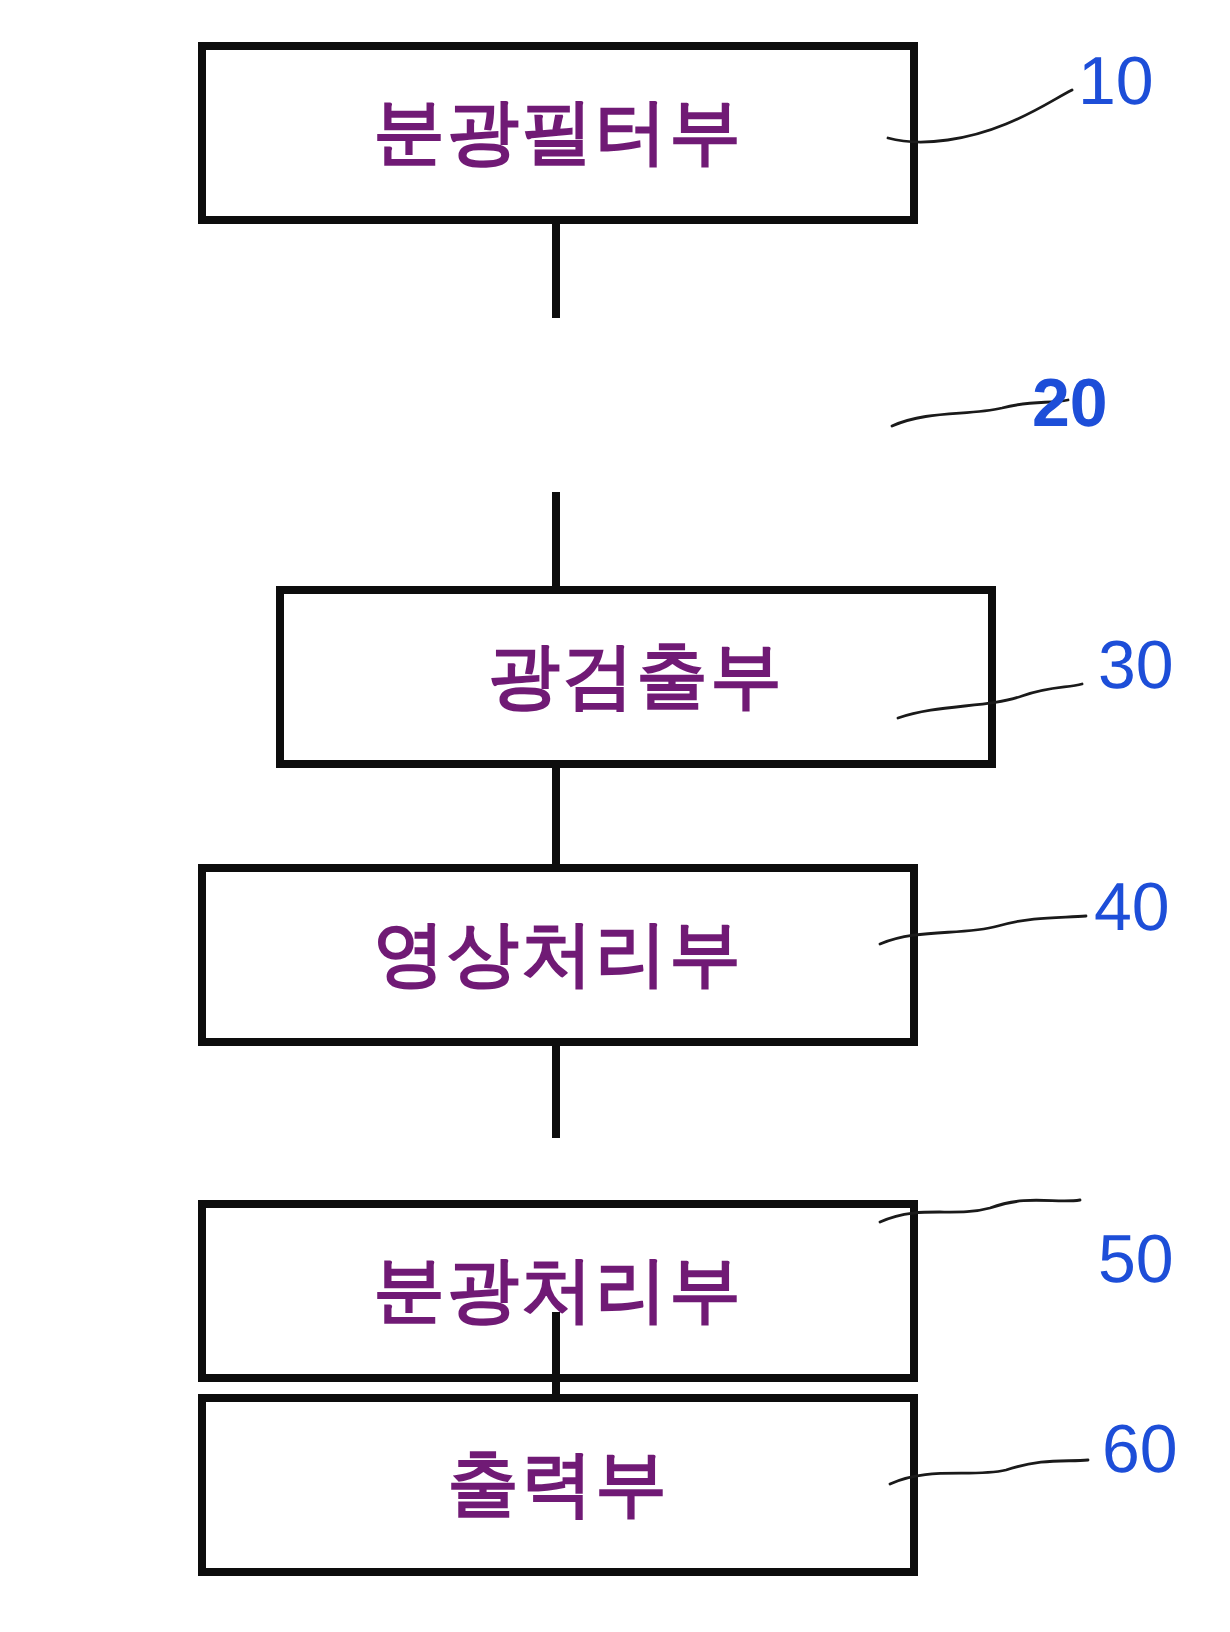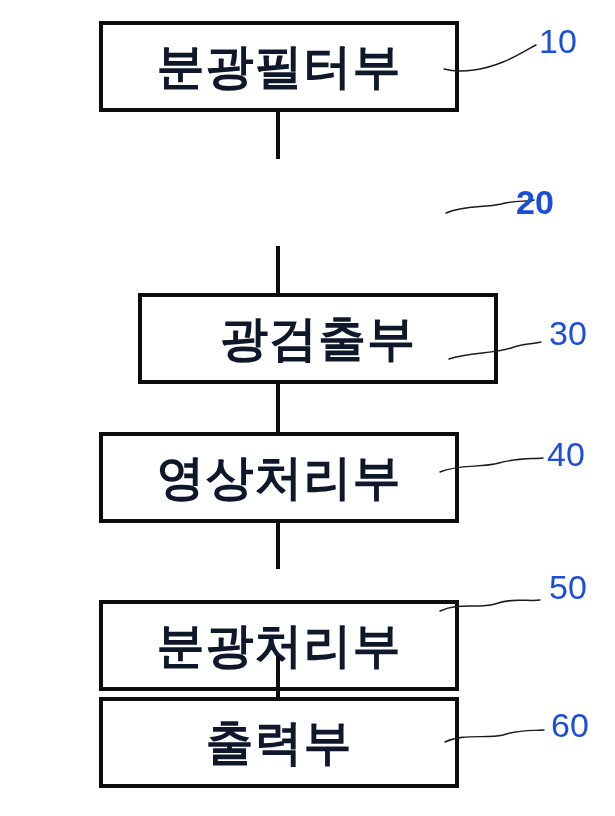--- a/index.html
+++ b/index.html
@@ -21,23 +21,23 @@
     width: 360px;
     height: 91px;
     border: 4px solid #0d0d0d;
     box-sizing: border-box;
     background: #ffffff;
     display: flex;
     align-items: center;
     justify-content: center;
   }
   .box .label {
-    font-size: 48px;
+    font-size: 36px;
     font-weight: 700;
-    color: #0f172a;
+    color: #701a75;
     letter-spacing: 1px;
     white-space: nowrap;
     text-align: center;
   }
   .connector {
     position: absolute;
     left: 276px;
     width: 4px;
     background: #0d0d0d;
   }
@@ -72,21 +72,21 @@
   .b6 { top: 697px; }
   .c1 { top: 110px; height: 49px; }
   .c2 { top: 246px; height: 49px; }
   .c3 { top: 382px; height: 52px; }
   .c4 { top: 521px; height: 48px; }
   .c5 { top: 656px; height: 43px; }
   .r1 { left: 539px; top: 24px; }
   .r2 { left: 516px; top: 185px; font-weight: bold; }
   .r3 { left: 549px; top: 316px; }
   .r4 { left: 547px; top: 437px; }
-  .r5 { left: 549px; top: 570px; }
+  .r5 { left: 549px; top: 613px; }
   .r6 { left: 551px; top: 708px; }
 </style>
 </head>
 <body>
 
 <div id="canvas">
 
   <div class="box b1">
     <span class="label">분광필터부</span>
   </div>

